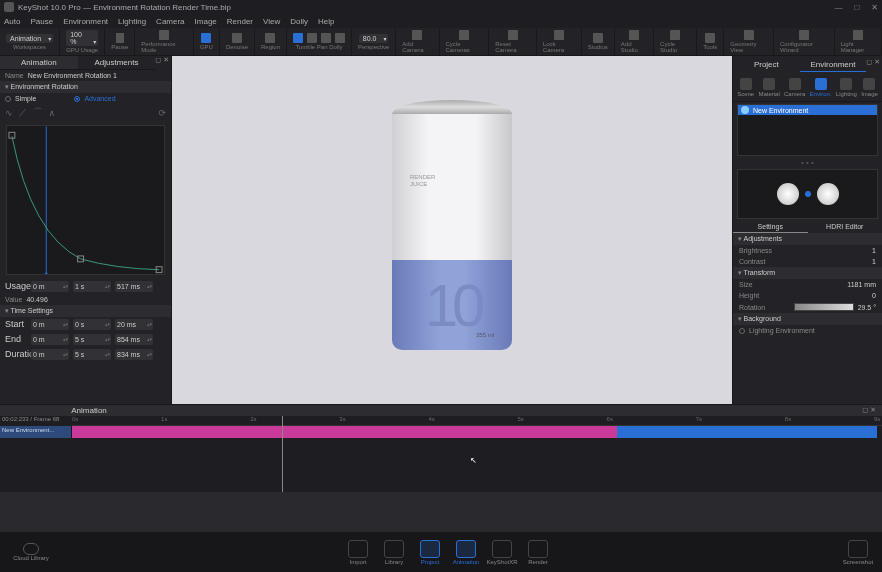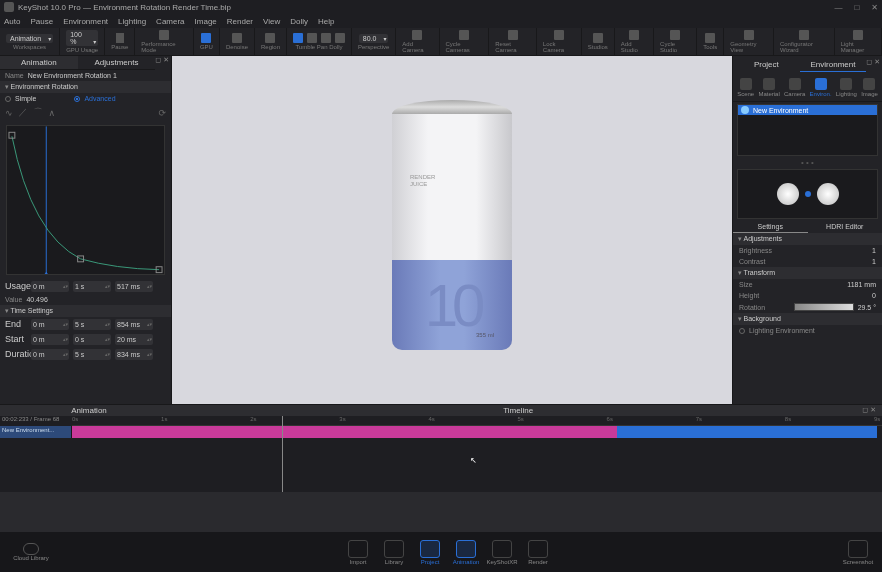--- a/index.html
+++ b/index.html
@@ -281,30 +281,30 @@
       <div class="sp">0 m</div>
       <div class="sp">1 s</div>
       <div class="sp">517 ms</div>
     </div>
     <div class="row">
         <span class="lbl">Value</span>
         <span>40.496</span>
       </div>
     <div class="sectionhdr">Time Settings</div>
     <div class="spins">
+        <span class="lbl" style="width:22px">Start</span>
+        <div class="sp">0 m</div>
+        <div class="sp">0 s</div>
+        <div class="sp">20 ms</div>
+      </div>
+    <div class="spins">
         <span class="lbl" style="width:22px">End</span>
         <div class="sp">0 m</div>
         <div class="sp">5 s</div>
         <div class="sp">854 ms</div>
-      </div>
-    <div class="spins">
-        <span class="lbl" style="width:22px">Start</span>
-        <div class="sp">0 m</div>
-        <div class="sp">0 s</div>
-        <div class="sp">20 ms</div>
       </div>
     <div class="spins">
         <span class="lbl" style="width:22px">Duration</span>
         <div class="sp">0 m</div>
         <div class="sp">5 s</div>
         <div class="sp">834 ms</div>
       </div>
   </div>
 
   <div class="viewport">
@@ -397,21 +397,20 @@
     <div class="proprow">
         <span class="radio"></span>
         <span class="k" style="margin-left:4px">Lighting Environment</span>
       </div>
   </div>
 </div>
 
 <div class="animpanel">
   <div class="animhdr">
     <div class="t" style="width:170px">Animation</div>
-    <div class="t" style="flex:1">Timeline</div>
     <div class="panelctrl">
         <span>◻</span>
         <span>✕</span>
       </div>
   </div>
   <div class="timeline">
     <div style="position:absolute;left:2px;top:0;font-size:6px;color:#888">00:02:233 / Frame 68</div>
     <div class="ruler" style="margin-left:72px">
       <span class="tick" style="left:0%">0s</span>
       <span class="tick" style="left:11%">1s</span>

